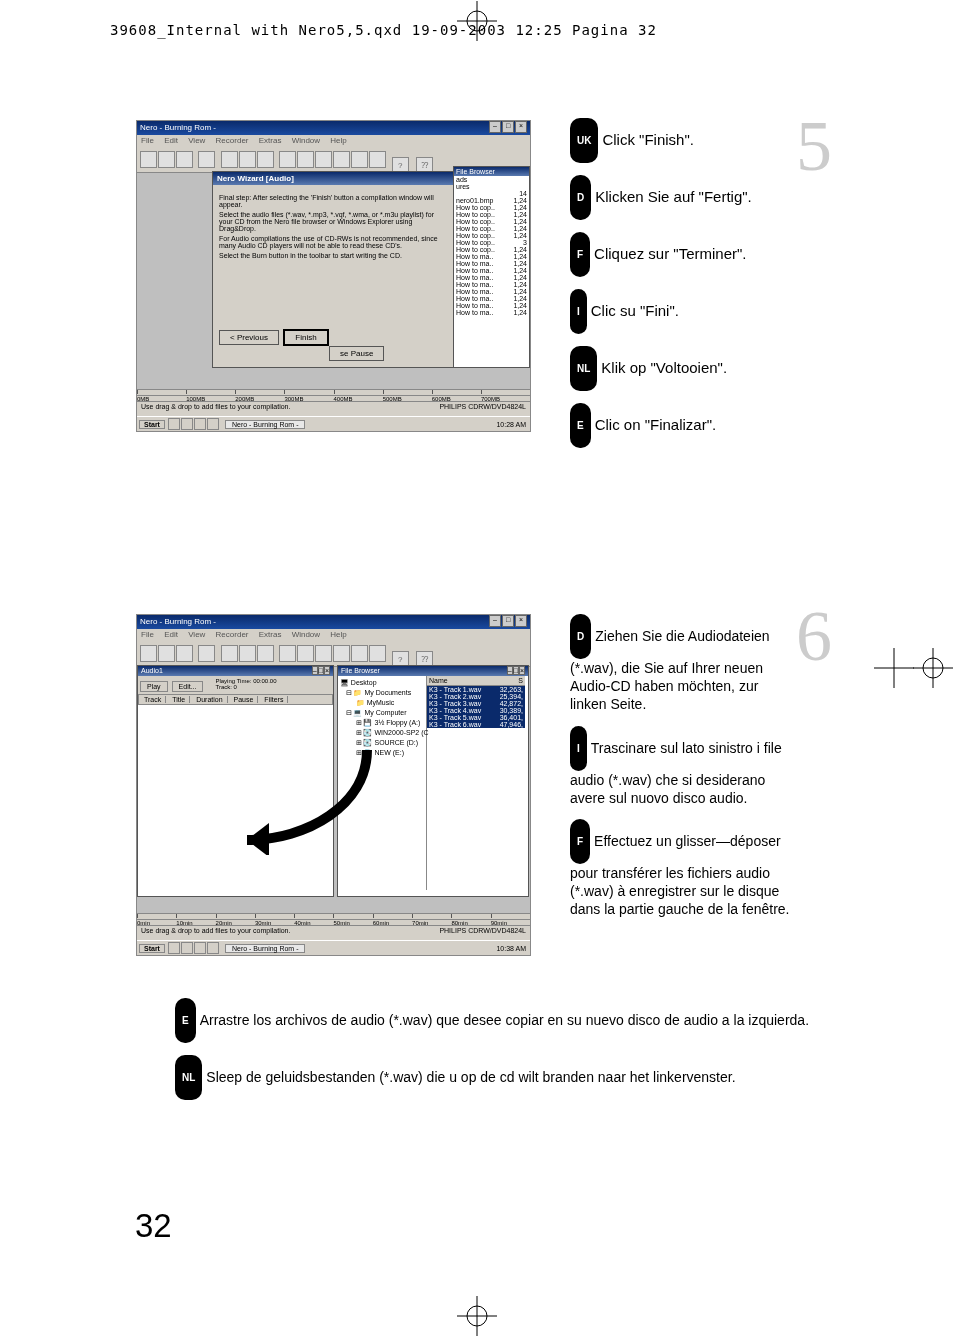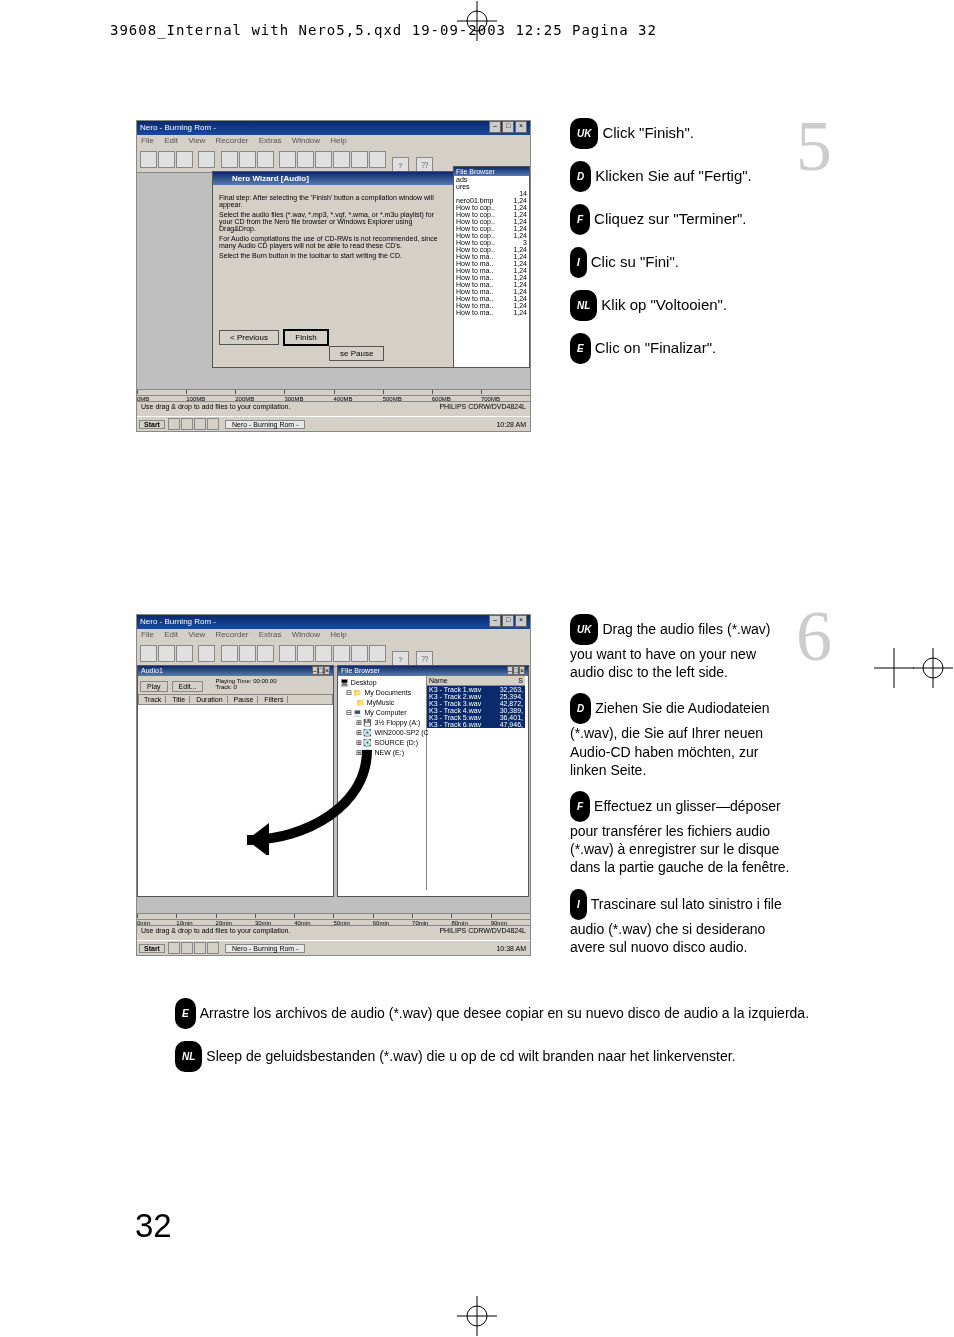--- a/index.html
+++ b/index.html
@@ -74,21 +74,21 @@
     font-size: 8px; text-align: center; line-height: 15px; color: #666;
   }
 
   .wizard-panel {
     position: absolute;
     top: 50px; left: 75px;
     width: 240px; height: 195px;
     background: #d4d0c8;
     border: 1px solid #555;
   }
-  .wizard-title { background: linear-gradient(#0a2a6b, #5a7ab0); color: #fff; font-size: 8px; font-weight: bold; padding: 2px 19px; }
+  .wizard-title { background: linear-gradient(#0a2a6b, #5a7ab0); color: #fff; font-size: 8px; font-weight: bold; padding: 2px 4px; }
   .wizard-body { padding: 6px; font-size: 7px; color: #000; }
   .wizard-body p { margin: 3px 0; }
   .wizard-btns { position: absolute; bottom: 6px; left: 6px; }
   .wizard-btns .btn { display: inline-block; border: 1px solid #555; background: #d4d0c8; padding: 2px 10px; font-size: 8px; margin-right: 2px; }
   .wizard-btns .btn.finish { border: 2px solid #000; }
 
   .file-browser {
     position: absolute;
     top: 45px; right: 0;
     width: 75px; height: 200px;
@@ -152,25 +152,24 @@
   .inst2 { top: 614px; }
   .inst-below { position: absolute; top: 998px; left: 175px; width: 655px; }
   .inst-line { margin: 0 0 12px 0; font-size: 15px; line-height: 1.3; }
   .inst-line.small { font-size: 14px; }
   .lang-pill {
     display: inline-block;
     background: #000;
     color: #fff;
     font-size: 10px;
     font-weight: bold;
-    padding: 9px 7px;
+    padding: 16px 7px;
     border-radius: 10px;
     margin-right: 4px;
     vertical-align: 1px;
-    font-style: italic;
   }
   .page-num {
     position: absolute;
     bottom: 92px;
     left: 135px;
     font-size: 33px;
   }
 </style>
 </head>
 <body>
@@ -528,24 +527,23 @@
 <div class="instructions inst1">
   <p class="inst-line"><span class="lang-pill">UK</span><span>Click "Finish".</span></p>
   <p class="inst-line"><span class="lang-pill">D</span><span>Klicken Sie auf "Fertig".</span></p>
   <p class="inst-line"><span class="lang-pill">F</span><span>Cliquez sur "Terminer".</span></p>
   <p class="inst-line"><span class="lang-pill">I</span><span>Clic su "Fini".</span></p>
   <p class="inst-line"><span class="lang-pill">NL</span><span>Klik op "Voltooien".</span></p>
   <p class="inst-line"><span class="lang-pill">E</span><span>Clic on "Finalizar".</span></p>
 </div>
 
 <div class="instructions inst2">
-  <p class="inst-line small"><span class="lang-pill">UK</span><span>Drag the audio files (*.wav) you want to have on your new audio disc to the left side.</span></p>
   <p class="inst-line small"><span class="lang-pill">D</span><span>Ziehen Sie die Audiodateien (*.wav), die Sie auf Ihrer neuen Audio-CD haben möchten, zur linken Seite.</span></p>
+  <p class="inst-line small"><span class="lang-pill">I</span><span>Trascinare sul lato sinistro i file audio (*.wav) che si desiderano avere sul nuovo disco audio.</span></p>
   <p class="inst-line small"><span class="lang-pill">F</span><span>Effectuez un glisser—déposer pour transférer les fichiers audio (*.wav) à enregistrer sur le disque dans la partie gauche de la fenêtre.</span></p>
-  <p class="inst-line small"><span class="lang-pill">I</span><span>Trascinare sul lato sinistro i file audio (*.wav) che si desiderano avere sul nuovo disco audio.</span></p>
 </div>
 
 <div class="inst-below">
   <p class="inst-line small"><span class="lang-pill">E</span><span>Arrastre los archivos de audio (*.wav) que desee copiar en su nuevo disco de audio a la izquierda.</span></p>
   <p class="inst-line small"><span class="lang-pill">NL</span><span>Sleep de geluidsbestanden (*.wav) die u op de cd wilt branden naar het linkervenster.</span></p>
 </div>
 
 <div class="page-num">32</div>
 
 </body></html>

